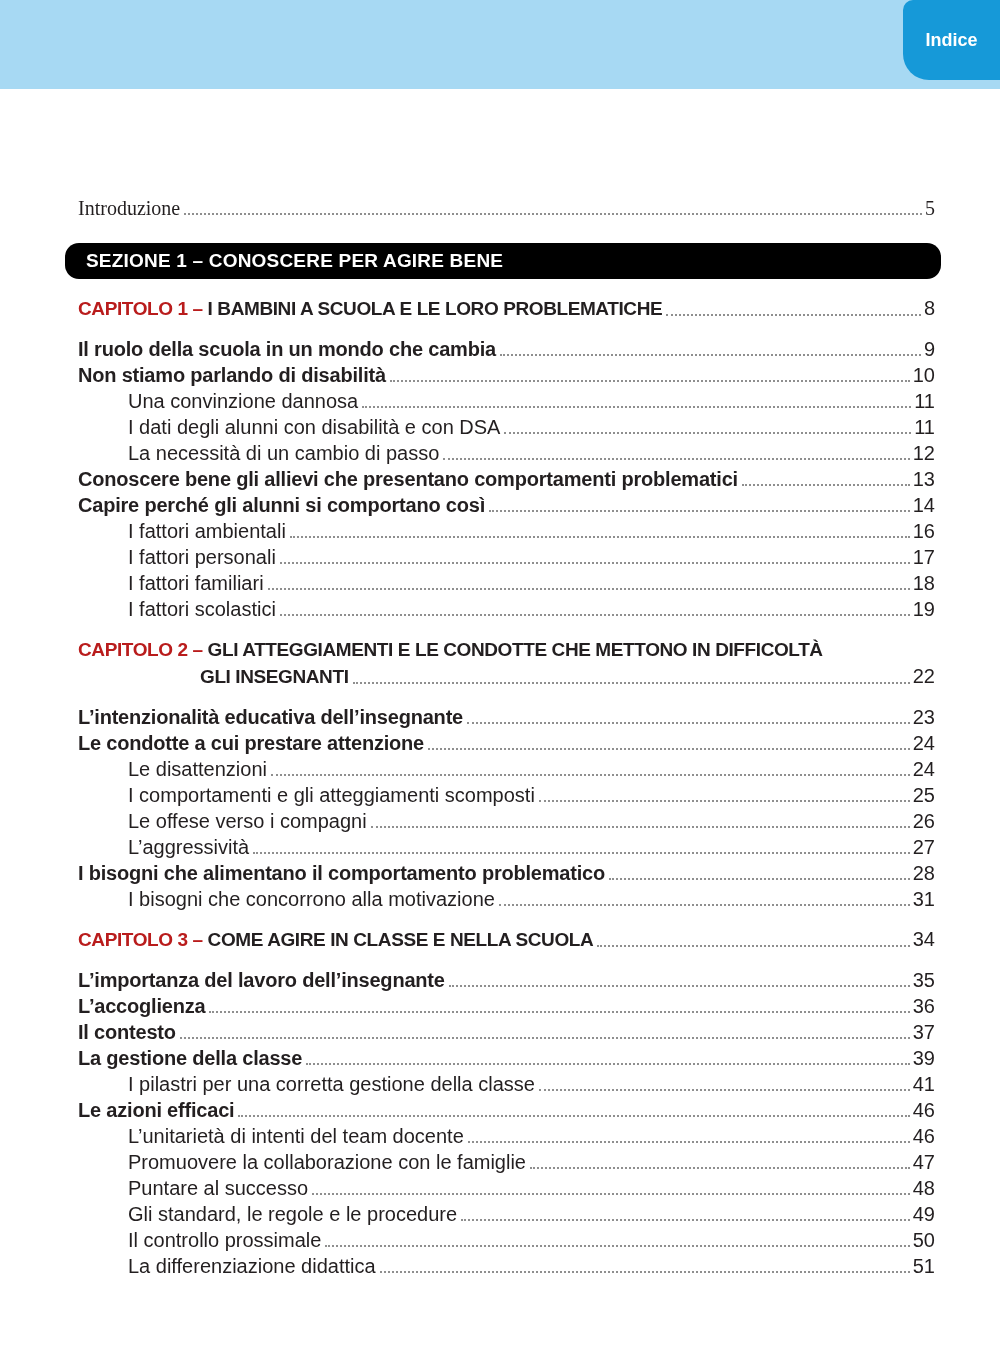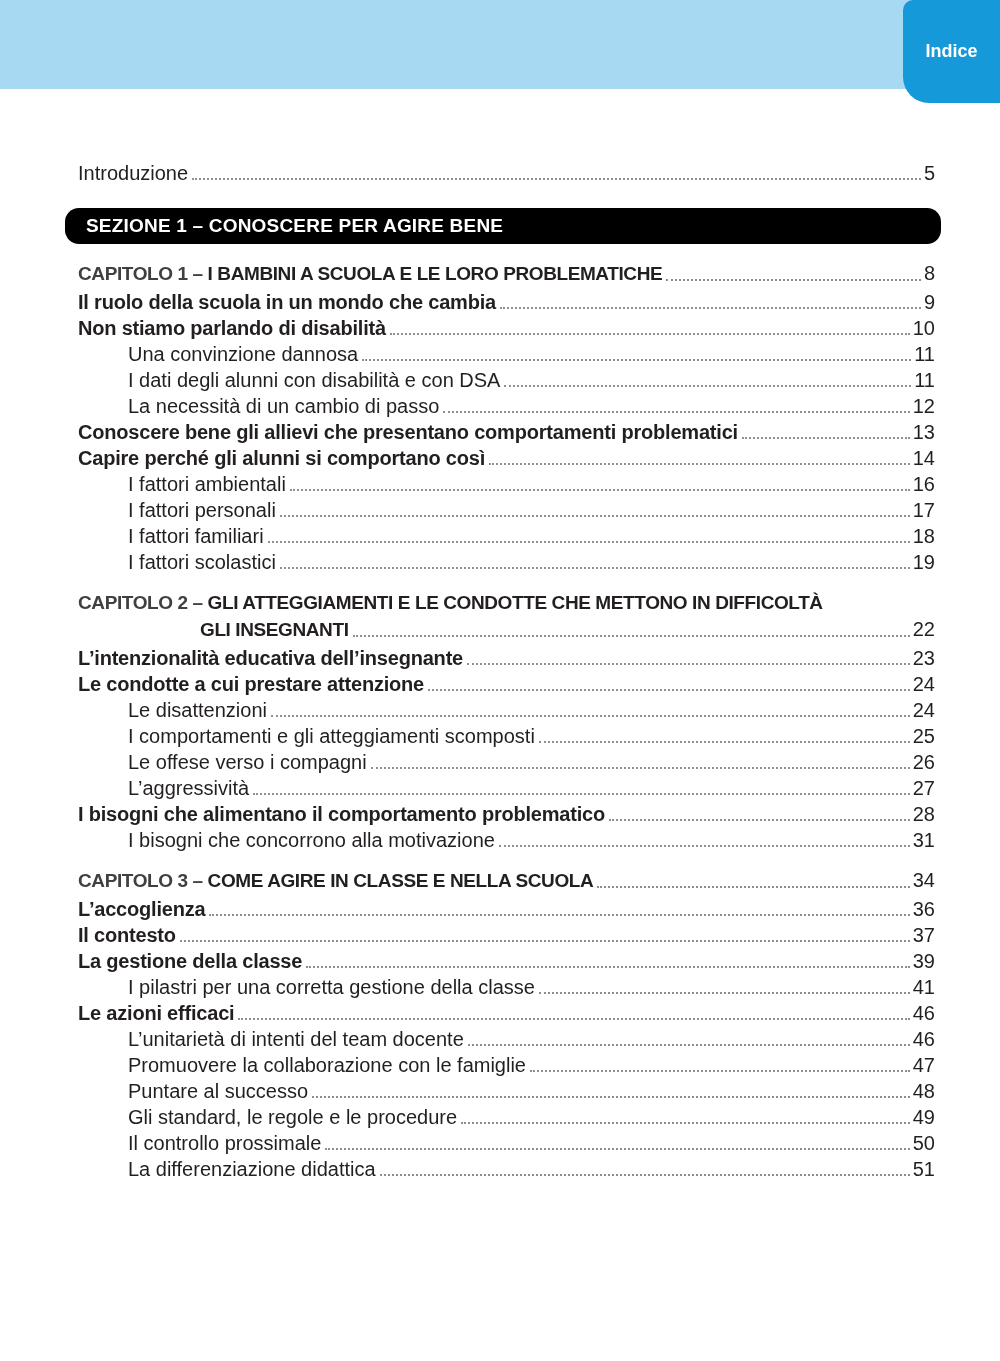--- a/index.html
+++ b/index.html
@@ -17,21 +17,21 @@
     position: absolute;
     top: 0; left: 0;
     width: 100%;
     height: 89px;
     background: #a7d9f3;
   }
   .tab {
     position: absolute;
     top: 0; right: 0;
     width: 97px;
-    height: 103px;
+    height: 80px;
     background: #1699d8;
     border-radius: 10px 0 0 26px;
     display: flex;
     align-items: center;
     justify-content: center;
     color: #ffffff;
     font-size: 18px;
     font-weight: bold;
   }
   .content {
@@ -40,21 +40,21 @@
     left: 78px;
     width: 857px;
   }
   .row {
     display: flex;
     align-items: flex-end;
     height: 26px;
     font-size: 20px;
     line-height: 1.05;
   }
-  .row.intro { margin-top: 69px; font-weight: normal; }
+  .row.intro { margin-top: 104px; font-weight: normal; font-family: Liberation Serif, serif; }
   .row .label { white-space: nowrap; }
   .row.top .label { font-weight: bold; letter-spacing: -0.2px; }
   .row.sub { padding-left: 50px; }
   .dots {
     flex: 1;
     border-bottom: 2px dotted #8f8f8f;
     margin: 0 3px 0 4px;
     transform: translateY(-4px);
     min-width: 12px;
   }
@@ -83,24 +83,24 @@
   .chapter-row {
     display: flex;
     align-items: flex-end;
     height: 27px;
     font-size: 19px;
     font-weight: bold;
     font-stretch: condensed;
     letter-spacing: -0.4px;
     white-space: nowrap;
   }
-  .chapter-row .prefix { color: #404040; white-space: pre; }
+  .chapter-row .prefix { color: #b91c1c; white-space: pre; }
   .chapter-row .num { font-weight: normal; letter-spacing: 0; }
   .chapter-row.line2 { padding-left: 122px; }
-  .entry-list { margin-top: 2px; }
+  .entry-list { margin-top: 14px; }
 </style>
 </head>
 <body>
 
 <div class="page">
 
   <div class="band">
     <div class="tab">
       <span>Indice</span>
     </div>
@@ -239,20 +239,25 @@
         </div>
         <div class="chapter-block">
           <div class="chapter-row">
             <span class="prefix">CAPITOLO 3 – </span>
             <span class="ctitle">COME AGIRE IN CLASSE E NELLA SCUOLA</span>
             <div class="dots"></div>
             <span class="num">34</span>
           </div>
           <div class="entry-list">
             <div class="row top">
+              <span class="label">L’importanza del lavoro dell’insegnante</span>
+              <div class="dots"></div>
+              <span class="num">35</span>
+            </div>
+            <div class="row top">
               <span class="label">L’accoglienza</span>
               <div class="dots"></div>
               <span class="num">36</span>
             </div>
             <div class="row top">
               <span class="label">Il contesto</span>
               <div class="dots"></div>
               <span class="num">37</span>
             </div>
             <div class="row top">

